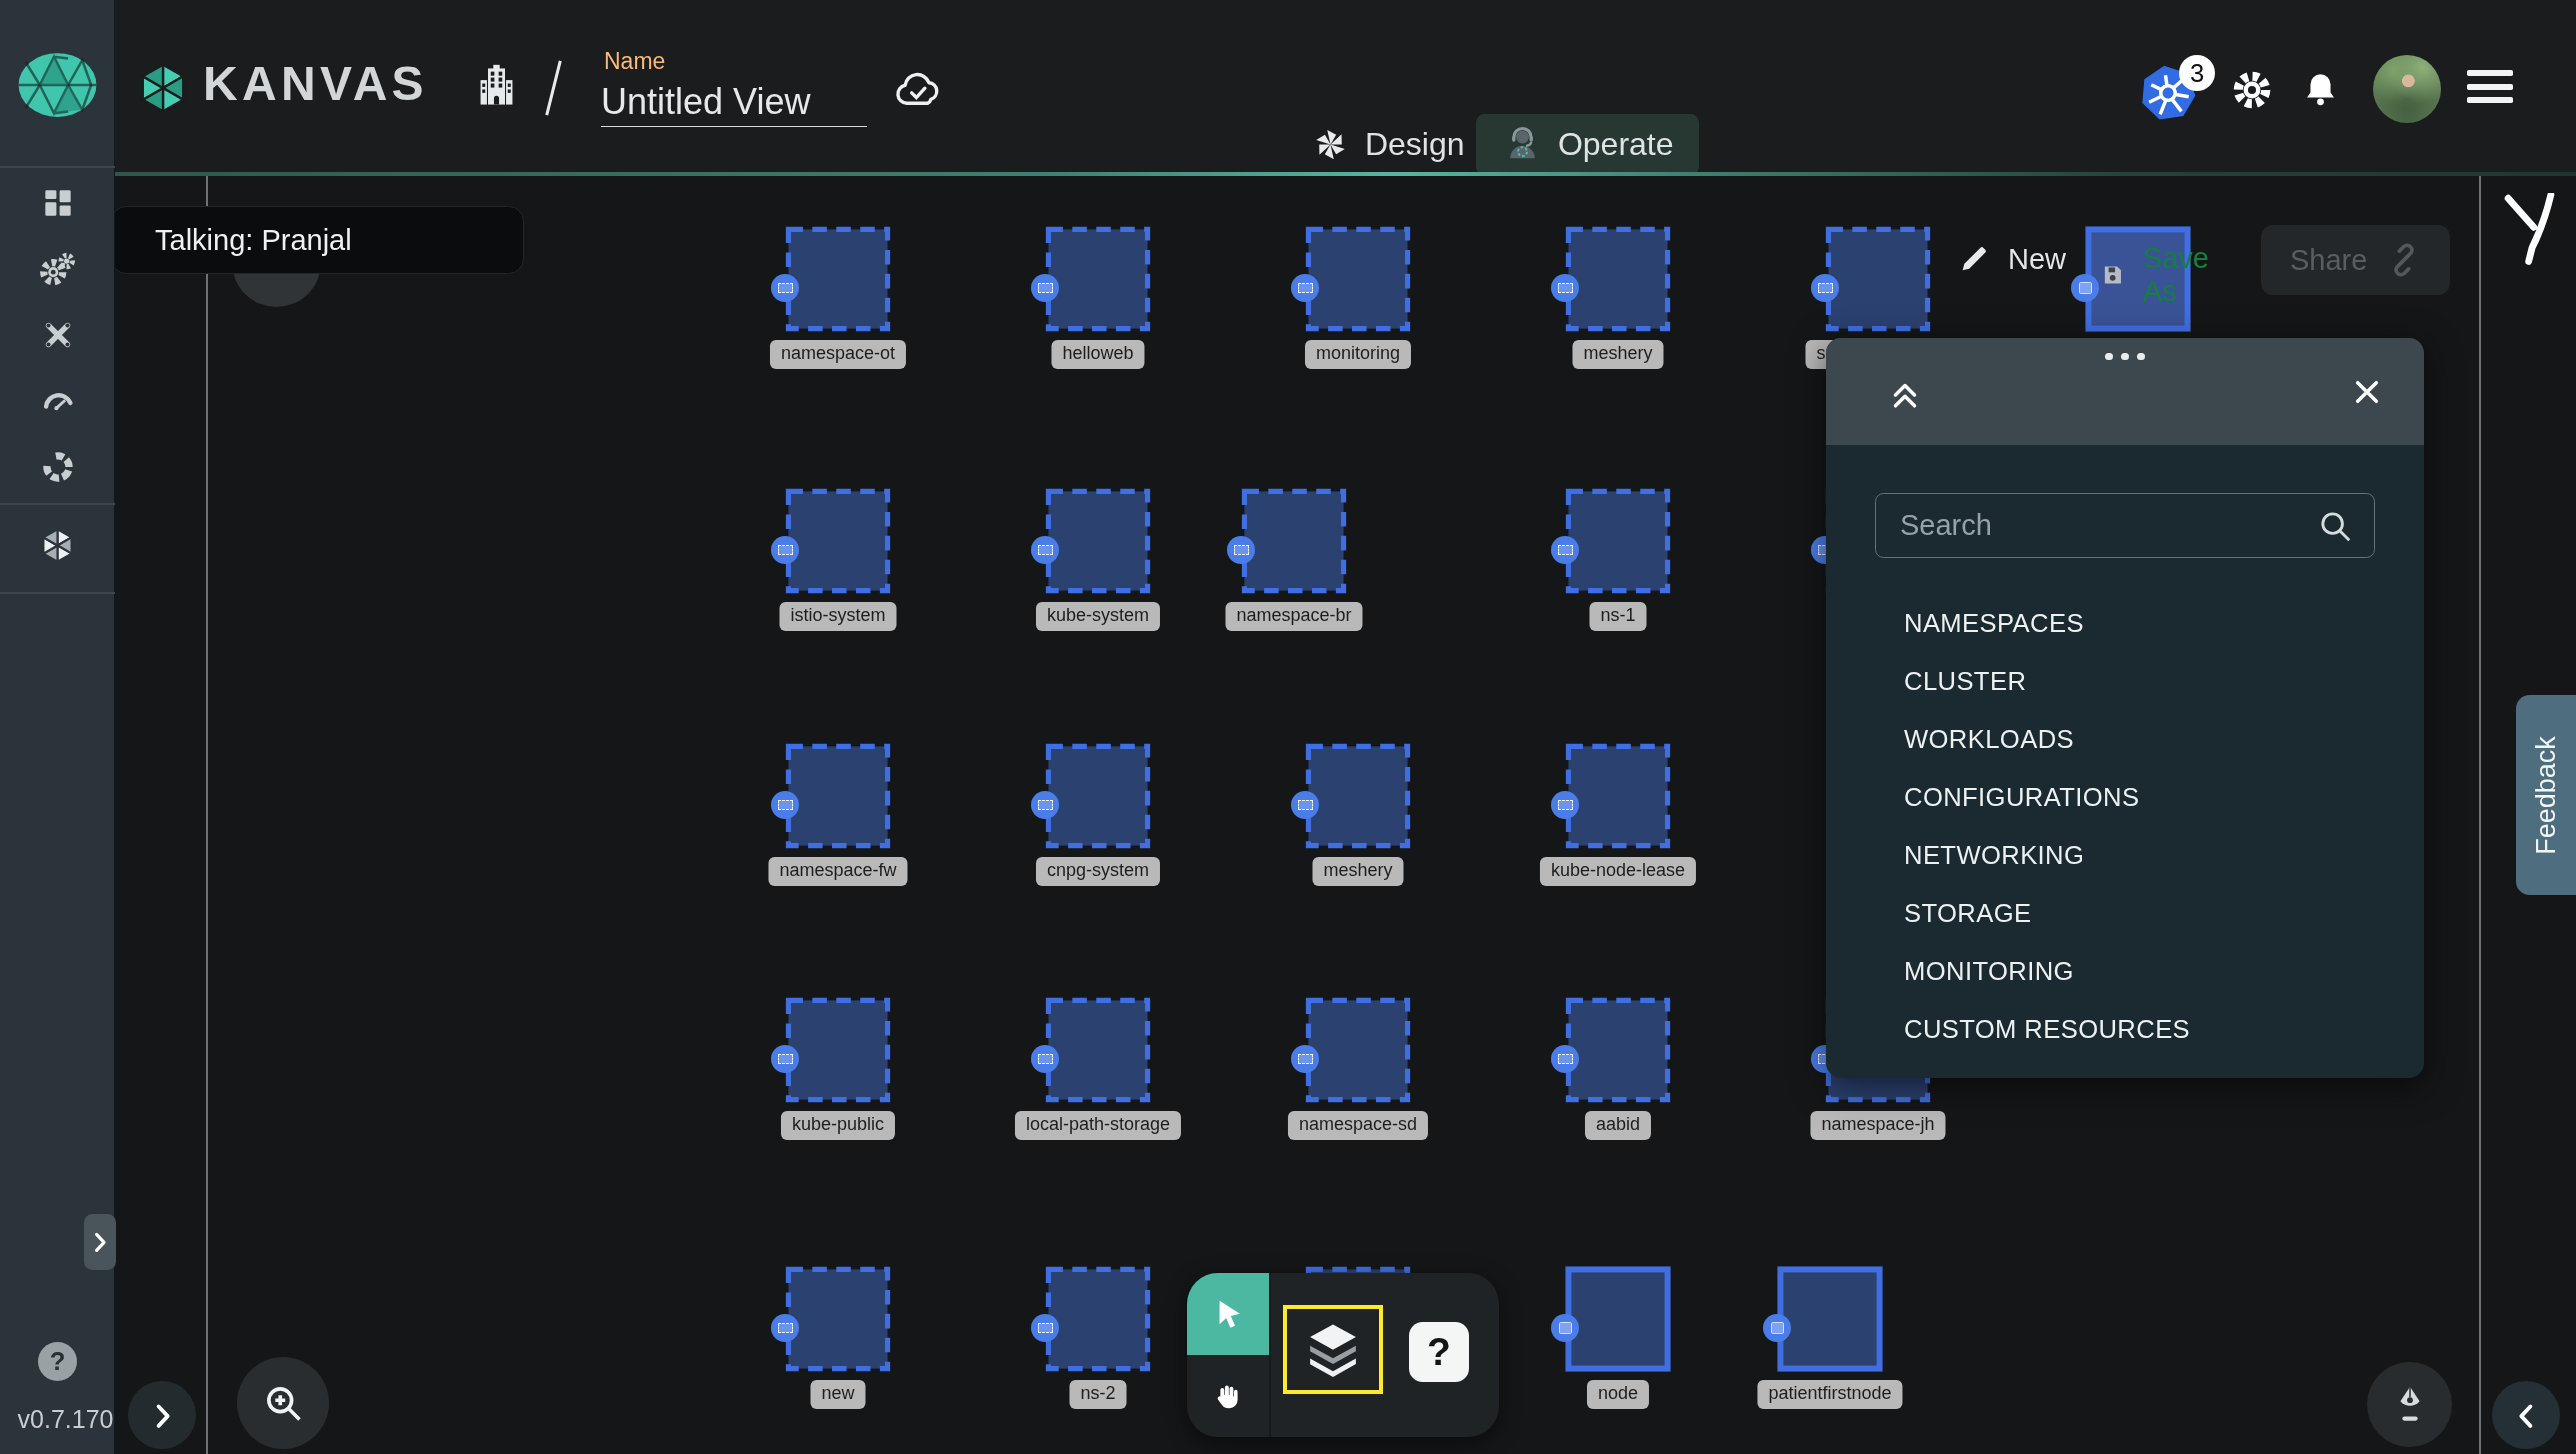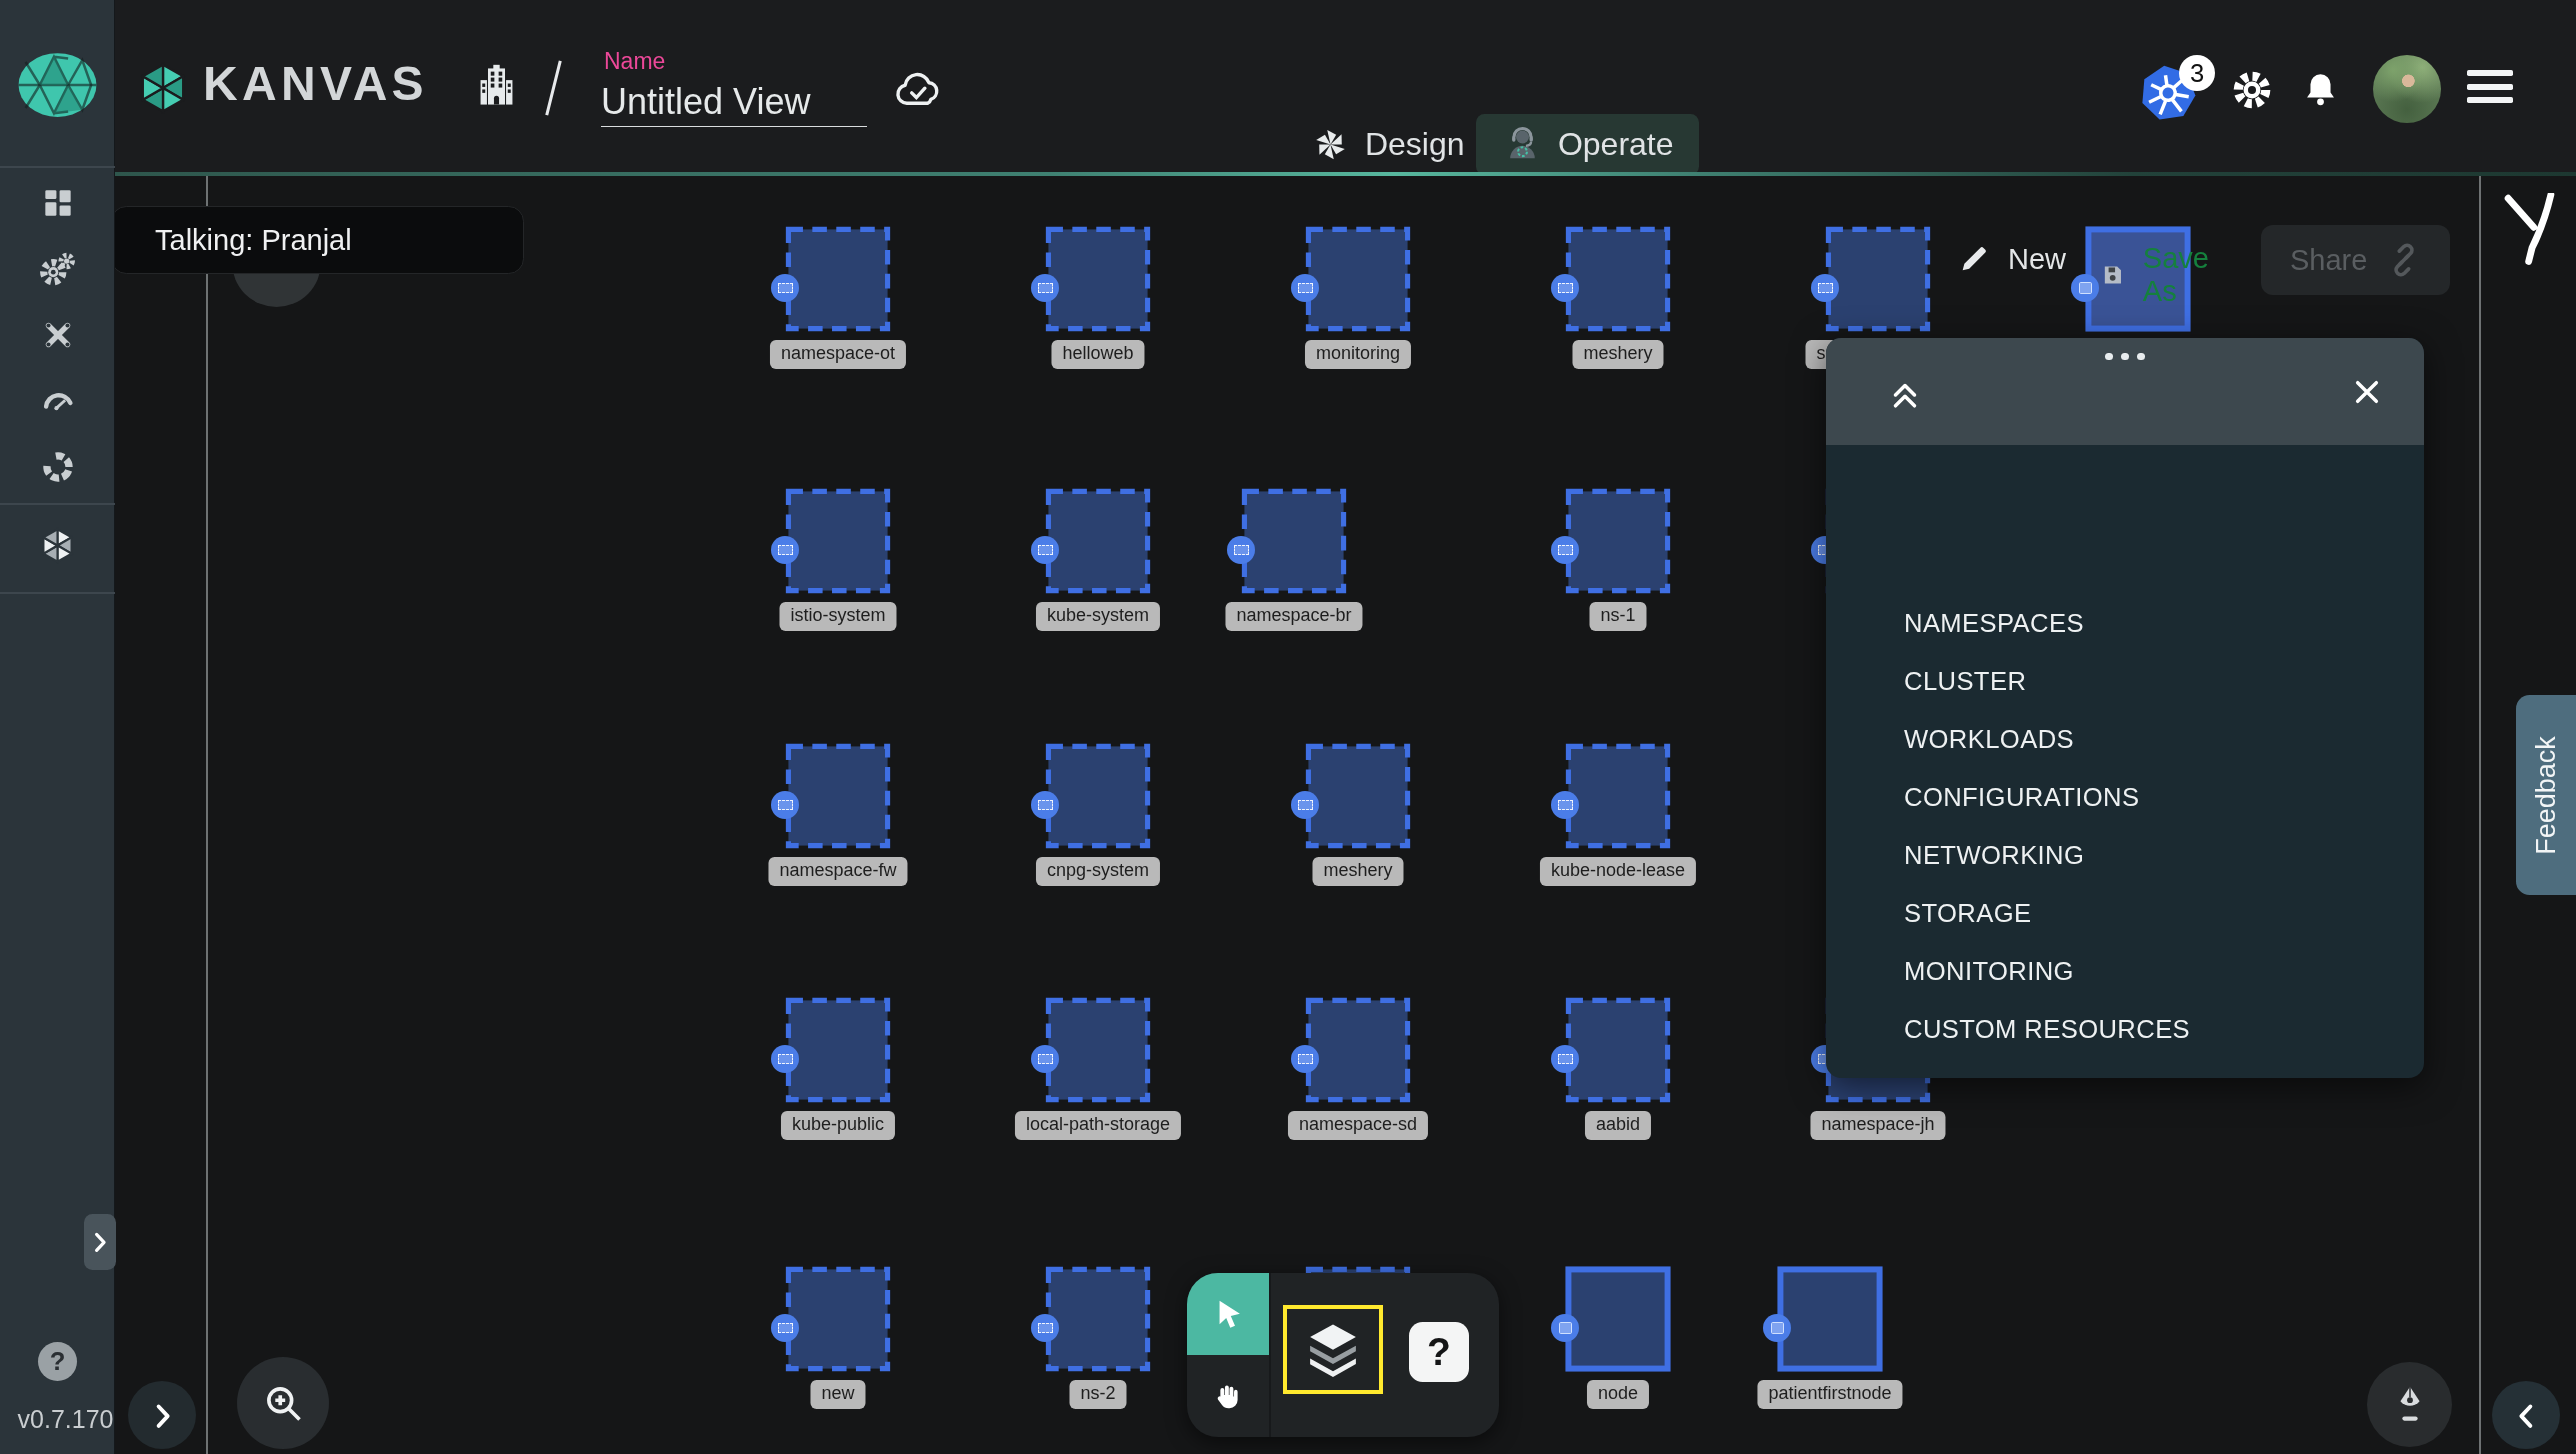--- a/index.html
+++ b/index.html
@@ -8,21 +8,21 @@
   }
   *{margin:0;padding:0;box-sizing:border-box;}
   html,body{width:2576px;height:1454px;background:#151617;overflow:hidden;
     font-family:"Liberation Sans", sans-serif; color:#e8eaec;}
   .abs{position:absolute;}
   
   #topbar{left:0;top:0;width:2576px;height:172px;background:#1b1c1e;z-index:10;}
   #teal-line{left:115px;top:172px;width:2461px;height:4.3px;z-index:11;
     background:linear-gradient(90deg,#2e564c 0%,#3f8172 38%,#57b79e 52%,#3f8172 64%,#22423a 82%,#1d3831 100%);}
   #brand-text{left:203px;top:56px;font-size:48px;font-weight:700;letter-spacing:4.3px;color:#d3d6d8;}
-  #name-label{left:604px;top:48px;font-size:23px;color:#ec4899;}
+  #name-label{left:604px;top:48px;font-size:23px;color:#fdba74;}
   #name-input{left:601px;top:78px;width:266px;height:49px;background:transparent;border:none;
     border-bottom:1.7px solid #d9dcde;color:#e6e9ea;font-size:36px;font-family:"Liberation Sans",sans-serif;}
   .tab{top:114px;height:61px;display:flex;align-items:center;gap:15.3px;padding:0 25.6px;border-radius:8.5px;font-size:32px;color:#e0e3e5;}
   #tab-design{left:1285px;}
   #tab-operate{left:1476px;background:#27383& ;background:#27383
   }
   #tab-operate{left:1476px;background:#273833;}
   .slash{left:552px;top:60px;width:2.6px;height:56px;background:#e8eaec;transform:rotate(14deg);}
   .bar{width:46px;height:6px;background:#f2f4f5;border-radius:1.7px;margin-bottom:7.7px;}
   #badge3{left:2179px;top:55px;width:36px;height:36px;border-radius:50%;background:#fff;color:#111;
@@ -269,20 +269,27 @@
 <div id="dock" class="abs">
   <div id="dock-header" class="abs">
     <div class="abs" style="left:0;top:10.2px;width:598px;text-align:center;">
       <span class="dot"></span><span class="dot"></span><span class="dot"></span>
     </div>
     <svg class="abs" style="left:60px;top:38px;" width="38" height="38" viewBox="0 0 28 24">
       <path d="M7 12 L14 5 L21 12 M7 20 L14 13 L21 20" stroke="#fff" stroke-width="2.6" fill="none" stroke-linecap="round" stroke-linejoin="round"></path>
     </svg>
     <svg class="abs" style="left:525px;top:38px;" width="32" height="32" viewBox="0 0 24 24">
       <path d="M5 5 L19 19 M19 5 L5 19" stroke="#fff" stroke-width="2.6" stroke-linecap="round"></path>
+    </svg>
+  </div>
+  <div id="dock-search" class="abs">
+    <input placeholder="Search" style="">
+    <svg style="margin-right:20.5px;" width="38" height="38" viewBox="0 0 24 24">
+      <circle cx="10.5" cy="10.5" r="6.2" stroke="#d6dbde" stroke-width="1.8" fill="none"></circle>
+      <path d="M15.3 15.3 L21 21" stroke="#d6dbde" stroke-width="1.8"></path>
     </svg>
   </div>
   <div id="dock-list" class="abs" style="left:0;top:256px;width:496px;">
       <div class="dock-item">NAMESPACES</div>
       <div class="dock-item">CLUSTER</div>
       <div class="dock-item">WORKLOADS</div>
       <div class="dock-item">CONFIGURATIONS</div>
       <div class="dock-item">NETWORKING</div>
       <div class="dock-item">STORAGE</div>
       <div class="dock-item">MONITORING</div>

